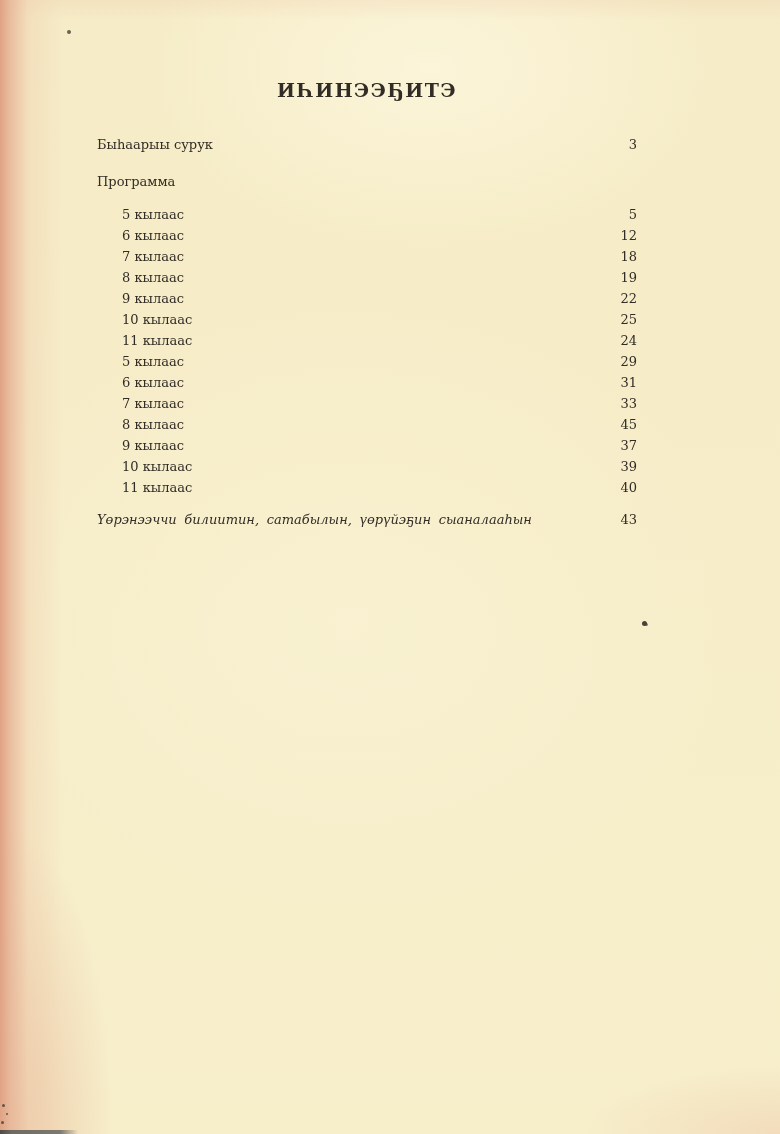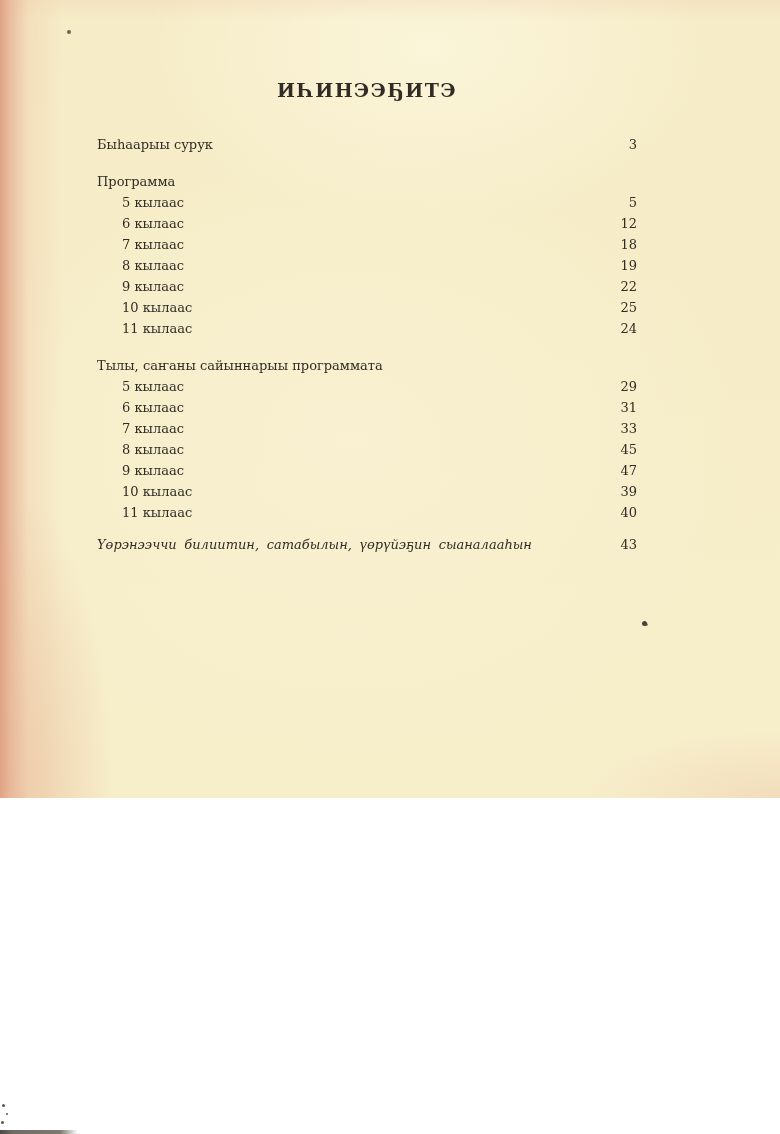--- a/index.html
+++ b/index.html
@@ -7,21 +7,21 @@
     padding: 0;
     width: 780px;
     height: 1134px;
     overflow: hidden;
     font-family: "DejaVu Serif", "Liberation Serif", serif;
   }
 
   .page {
     position: relative;
     width: 780px;
-    height: 798px;
+    height: 1134px;
     color: var(--ink, #312c26);
     background-color: var(--paper, #f7eeca);
     
     background-image:
       linear-gradient(90deg, var(--edge, #e0a284) 0px, rgba(231,181,152,0.85) 10px, rgba(240,207,174,0.45) 28px, rgba(240,207,174,0.0) 62px),
       radial-gradient(ellipse 150px 420px at 0% 100%, rgba(224,162,132,0.55), rgba(224,162,132,0) 75%),
       radial-gradient(ellipse 260px 90px at 100% 100%, rgba(233,186,158,0.35), rgba(233,186,158,0) 75%),
       linear-gradient(180deg, rgba(233,186,158,0.18) 0px, rgba(233,186,158,0) 20px),
       radial-gradient(ellipse 420px 260px at 55% 6%, rgba(255,252,232,0.55), rgba(255,252,232,0) 70%),
       radial-gradient(ellipse 500px 400px at 45% 55%, rgba(250,244,216,0.5), rgba(250,244,216,0) 80%),
@@ -52,21 +52,21 @@
   .toc-row {
     display: flex;
     justify-content: space-between;
     align-items: baseline;
     height: 21px;
     line-height: 21px;
     white-space: nowrap;
   }
 
   .toc-row.heading { margin-top: 16px; }
-  .toc-row.heading + .toc-row.sub { }
+  .toc-row.heading + .toc-row.sub { margin-top: 12px; }
   .toc-row.sub + .toc-row.entry { margin-top: 11px; }
 
   .toc-row.sub .toc-label { padding-left: 25px; }
   .toc-row:last-child .toc-label { word-spacing: 3.5px; font-style: italic; }
 
   .toc-page {
     text-align: right;
     min-width: 30px;
   }
 
@@ -128,43 +128,39 @@
       <span class="toc-page">22</span>
     </div>
       <div class="toc-row sub">
       <span class="toc-label">10 кылаас</span>
       <span class="toc-page">25</span>
     </div>
       <div class="toc-row sub">
       <span class="toc-label">11 кылаас</span>
       <span class="toc-page">24</span>
     </div>
-      <div class="toc-row heading">
-      <span class="toc-label">Тылы, саҥаны сайыннарыы программата</span>
-      <span class="toc-page"></span>
-    </div>
       <div class="toc-row sub">
       <span class="toc-label">5 кылаас</span>
       <span class="toc-page">29</span>
     </div>
       <div class="toc-row sub">
       <span class="toc-label">6 кылаас</span>
       <span class="toc-page">31</span>
     </div>
       <div class="toc-row sub">
       <span class="toc-label">7 кылаас</span>
       <span class="toc-page">33</span>
     </div>
       <div class="toc-row sub">
       <span class="toc-label">8 кылаас</span>
       <span class="toc-page">45</span>
     </div>
       <div class="toc-row sub">
       <span class="toc-label">9 кылаас</span>
-      <span class="toc-page">47</span>
+      <span class="toc-page">37</span>
     </div>
       <div class="toc-row sub">
       <span class="toc-label">10 кылаас</span>
       <span class="toc-page">39</span>
     </div>
       <div class="toc-row sub">
       <span class="toc-label">11 кылаас</span>
       <span class="toc-page">40</span>
     </div>
       <div class="toc-row entry">

